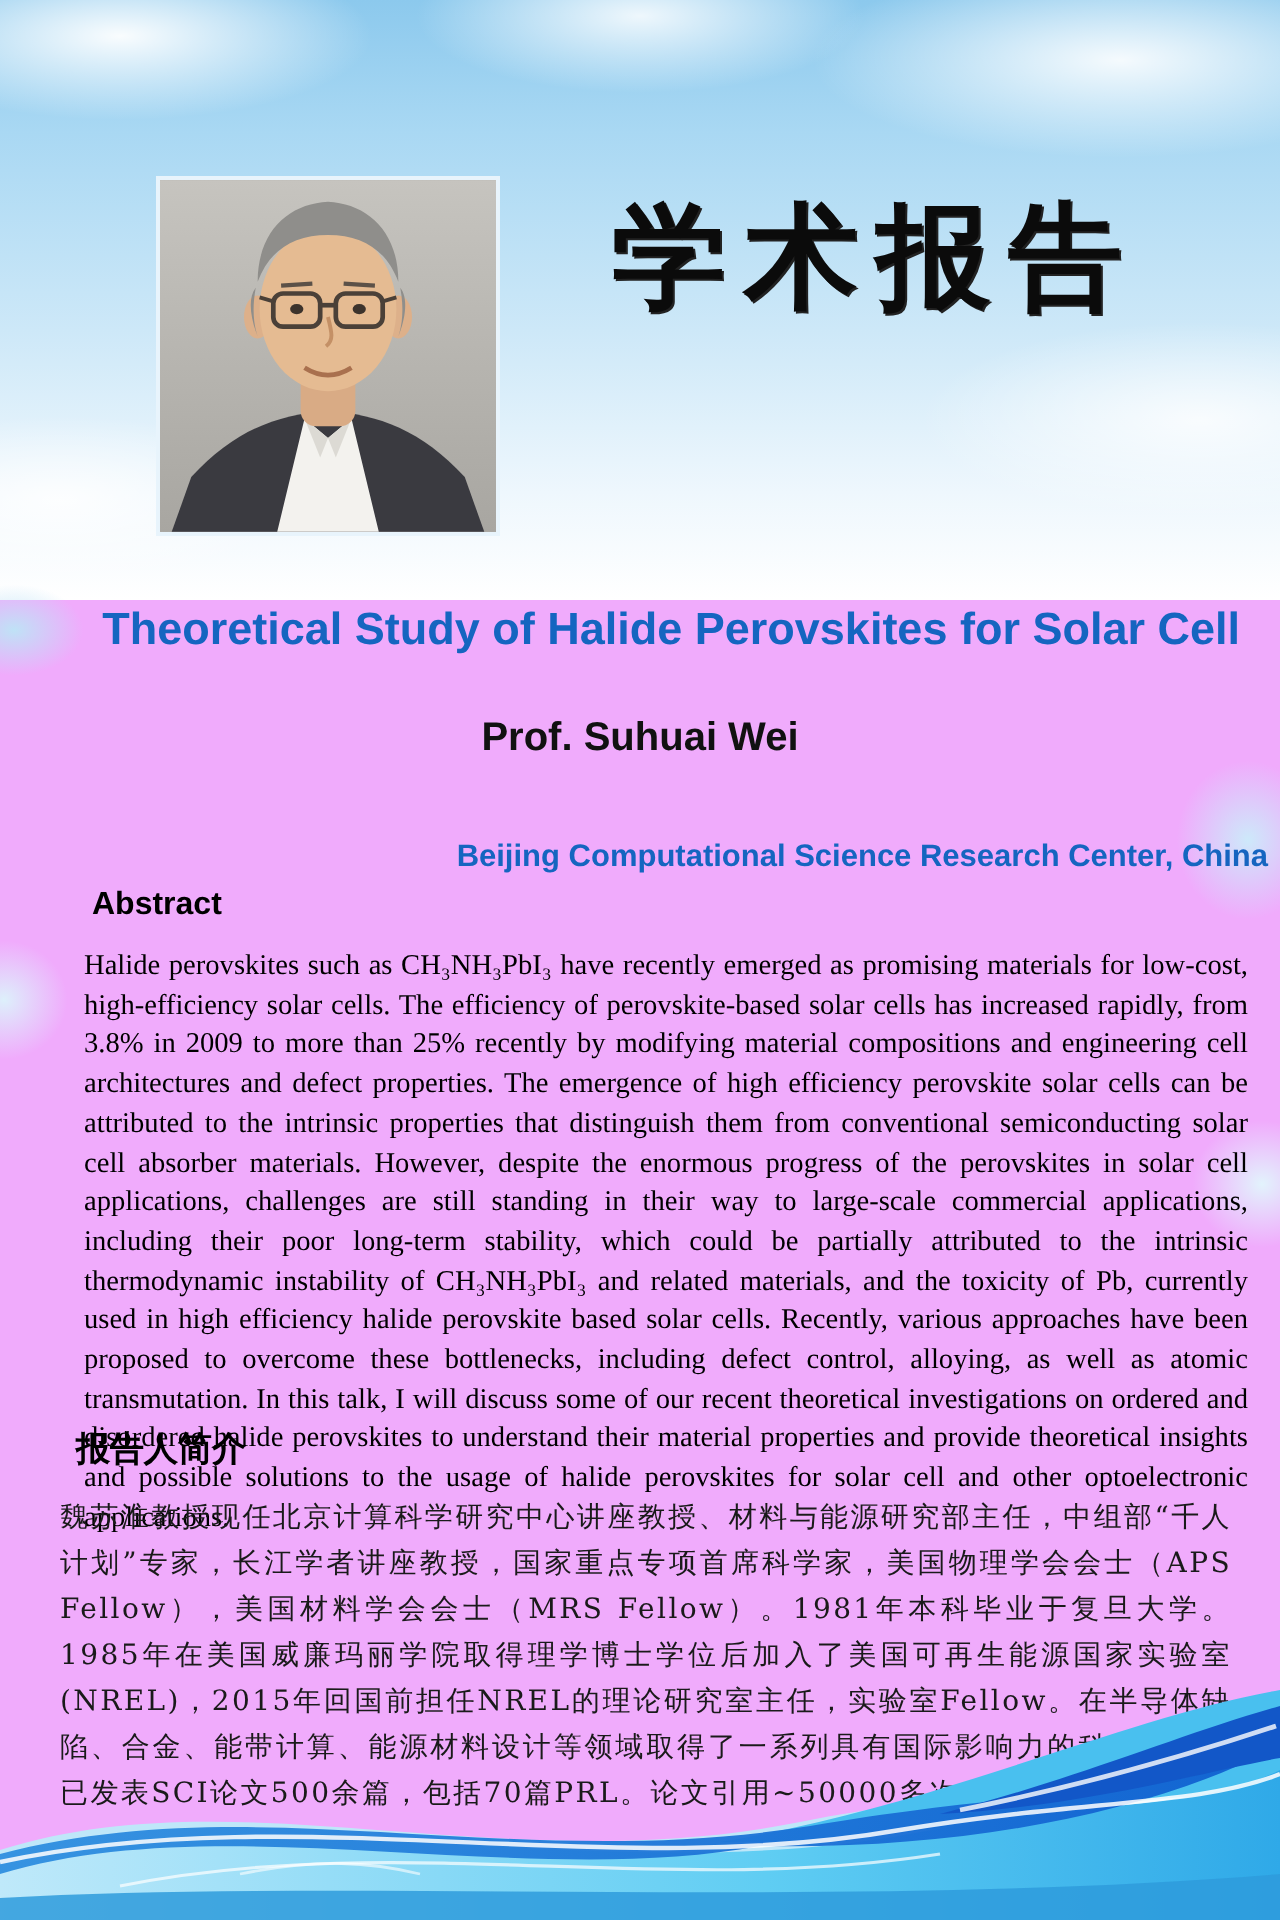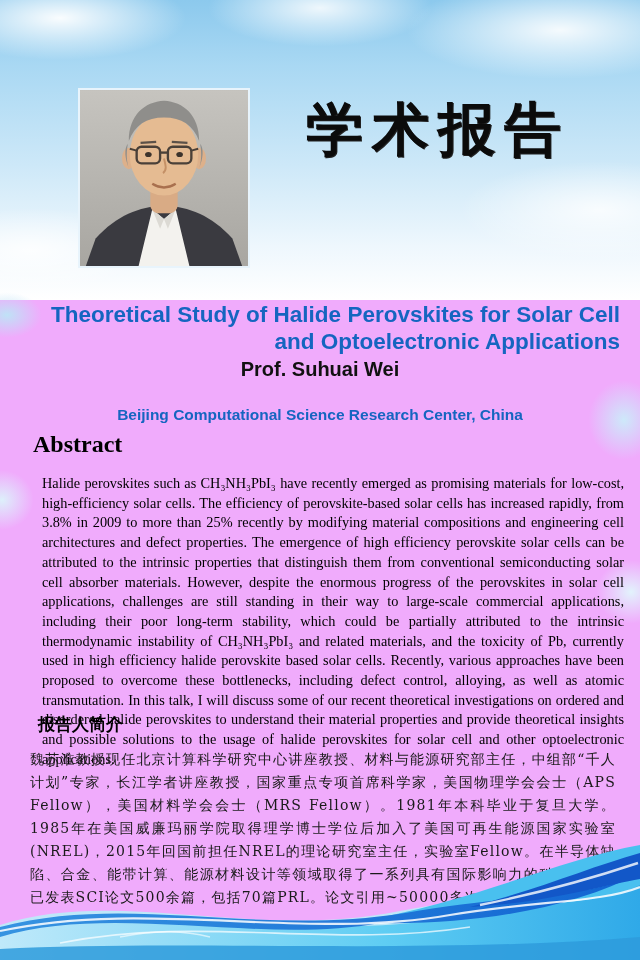--- a/index.html
+++ b/index.html
@@ -54,29 +54,29 @@
     position:absolute;left:20px;top:301px;width:600px;margin:0;
     text-align:right;color:#1565c0;
     font-size:22.5px;font-weight:bold;line-height:27px;
   }
   .speaker{
     position:absolute;left:20px;top:358px;width:600px;margin:0;
     text-align:center;color:#111111;
     font-size:20px;font-weight:bold;
   }
   .affiliation{
-    position:absolute;left:20px;top:406px;width:600px;margin:0;
-    text-align:center;color:#1565c0;
+    position:absolute;left:20px;top:406px;width:600px;margin:14px;
+    text-align:right;color:#1565c0;
     font-size:15.5px;font-weight:bold;
   }
   
   .abstract-heading{
-    position:absolute;left:33px;top:431px;margin:0;
-    font-family:Liberation Serif, serif;
-    font-size:24px;font-weight:bold;color:#000;
+    position:absolute;left:33px;top:431px;margin:13px;
+    font-family:Liberation Sans, sans-serif;
+    font-size:16px;font-weight:bold;color:#000;
   }
   .abstract-body{
     position:absolute;left:30px;top:462px;width:582px;margin:12px;
     font-family:"Liberation Serif", serif;
     font-size:14.3px;line-height:19.7px;color:#000;
     text-align:justify;
   }
   
   .bio-heading{
     position:absolute;left:38px;top:713px;margin:0;
@@ -141,21 +141,21 @@
       <ellipse cx="102" cy="66" rx="3.4" ry="2.6" fill="#3c332c"></ellipse>
 
       <path d="M86,70 C88,78 89,82 85,85" fill="none" stroke="#c49066" stroke-width="2"></path>
       <path d="M74,96 C82,101 90,101 98,96" fill="none" stroke="#a9704e" stroke-width="2.4"></path>
     </svg>
   </div>
 
   <h1 class="banner">学术报告</h1>
 
 
-  <h2 class="talk-title"><span>Theoretical Study of Halide Perovskites for Solar Cell</span><br><span>and Optoelectronic Applications</span></h2>
+  <h2 class="talk-title"><span>Theoretical Study of Halide Perovskites for Solar Cell</span><br></h2>
   <h3 class="speaker">Prof. Suhuai Wei</h3>
   <h4 class="affiliation">Beijing Computational Science Research Center, China</h4>
 
   <h5 class="abstract-heading">Abstract</h5>
   <p class="abstract-body">Halide perovskites such as CH₃NH₃PbI₃ have recently emerged as promising materials for low-cost, high-efficiency solar cells. The efficiency of perovskite-based solar cells has increased rapidly, from 3.8% in 2009 to more than 25% recently by modifying material compositions and engineering cell architectures and defect properties. The emergence of high efficiency perovskite solar cells can be attributed to the intrinsic properties that distinguish them from conventional semiconducting solar cell absorber materials. However, despite the enormous progress of the perovskites in solar cell applications, challenges are still standing in their way to large-scale commercial applications, including their poor long-term stability, which could be partially attributed to the intrinsic thermodynamic instability of CH₃NH₃PbI₃ and related materials, and the toxicity of Pb, currently used in high efficiency halide perovskite based solar cells. Recently, various approaches have been proposed to overcome these bottlenecks, including defect control, alloying, as well as atomic transmutation. In this talk, I will discuss some of our recent theoretical investigations on ordered and disordered halide perovskites to understand their material properties and provide theoretical insights and possible solutions to the usage of halide perovskites for solar cell and other optoelectronic applications.</p>
 
   <h5 class="bio-heading">报告人简介</h5>
   <p class="bio-body">魏苏淮教授现任北京计算科学研究中心讲座教授、材料与能源研究部主任，中组部“千人计划”专家，长江学者讲座教授，国家重点专项首席科学家，美国物理学会会士（APS Fellow），美国材料学会会士（MRS Fellow）。1981年本科毕业于复旦大学。1985年在美国威廉玛丽学院取得理学博士学位后加入了美国可再生能源国家实验室(NREL)，2015年回国前担任NREL的理论研究室主任，实验室Fellow。在半导体缺陷、合金、能带计算、能源材料设计等领域取得了一系列具有国际影响力的科研成果。已发表SCI论文500余篇，包括70篇PRL。论文引用~50000多次，H因子~110。</p>
 
   <svg class="waves" viewBox="0 0 640 115" preserveAspectRatio="none">

